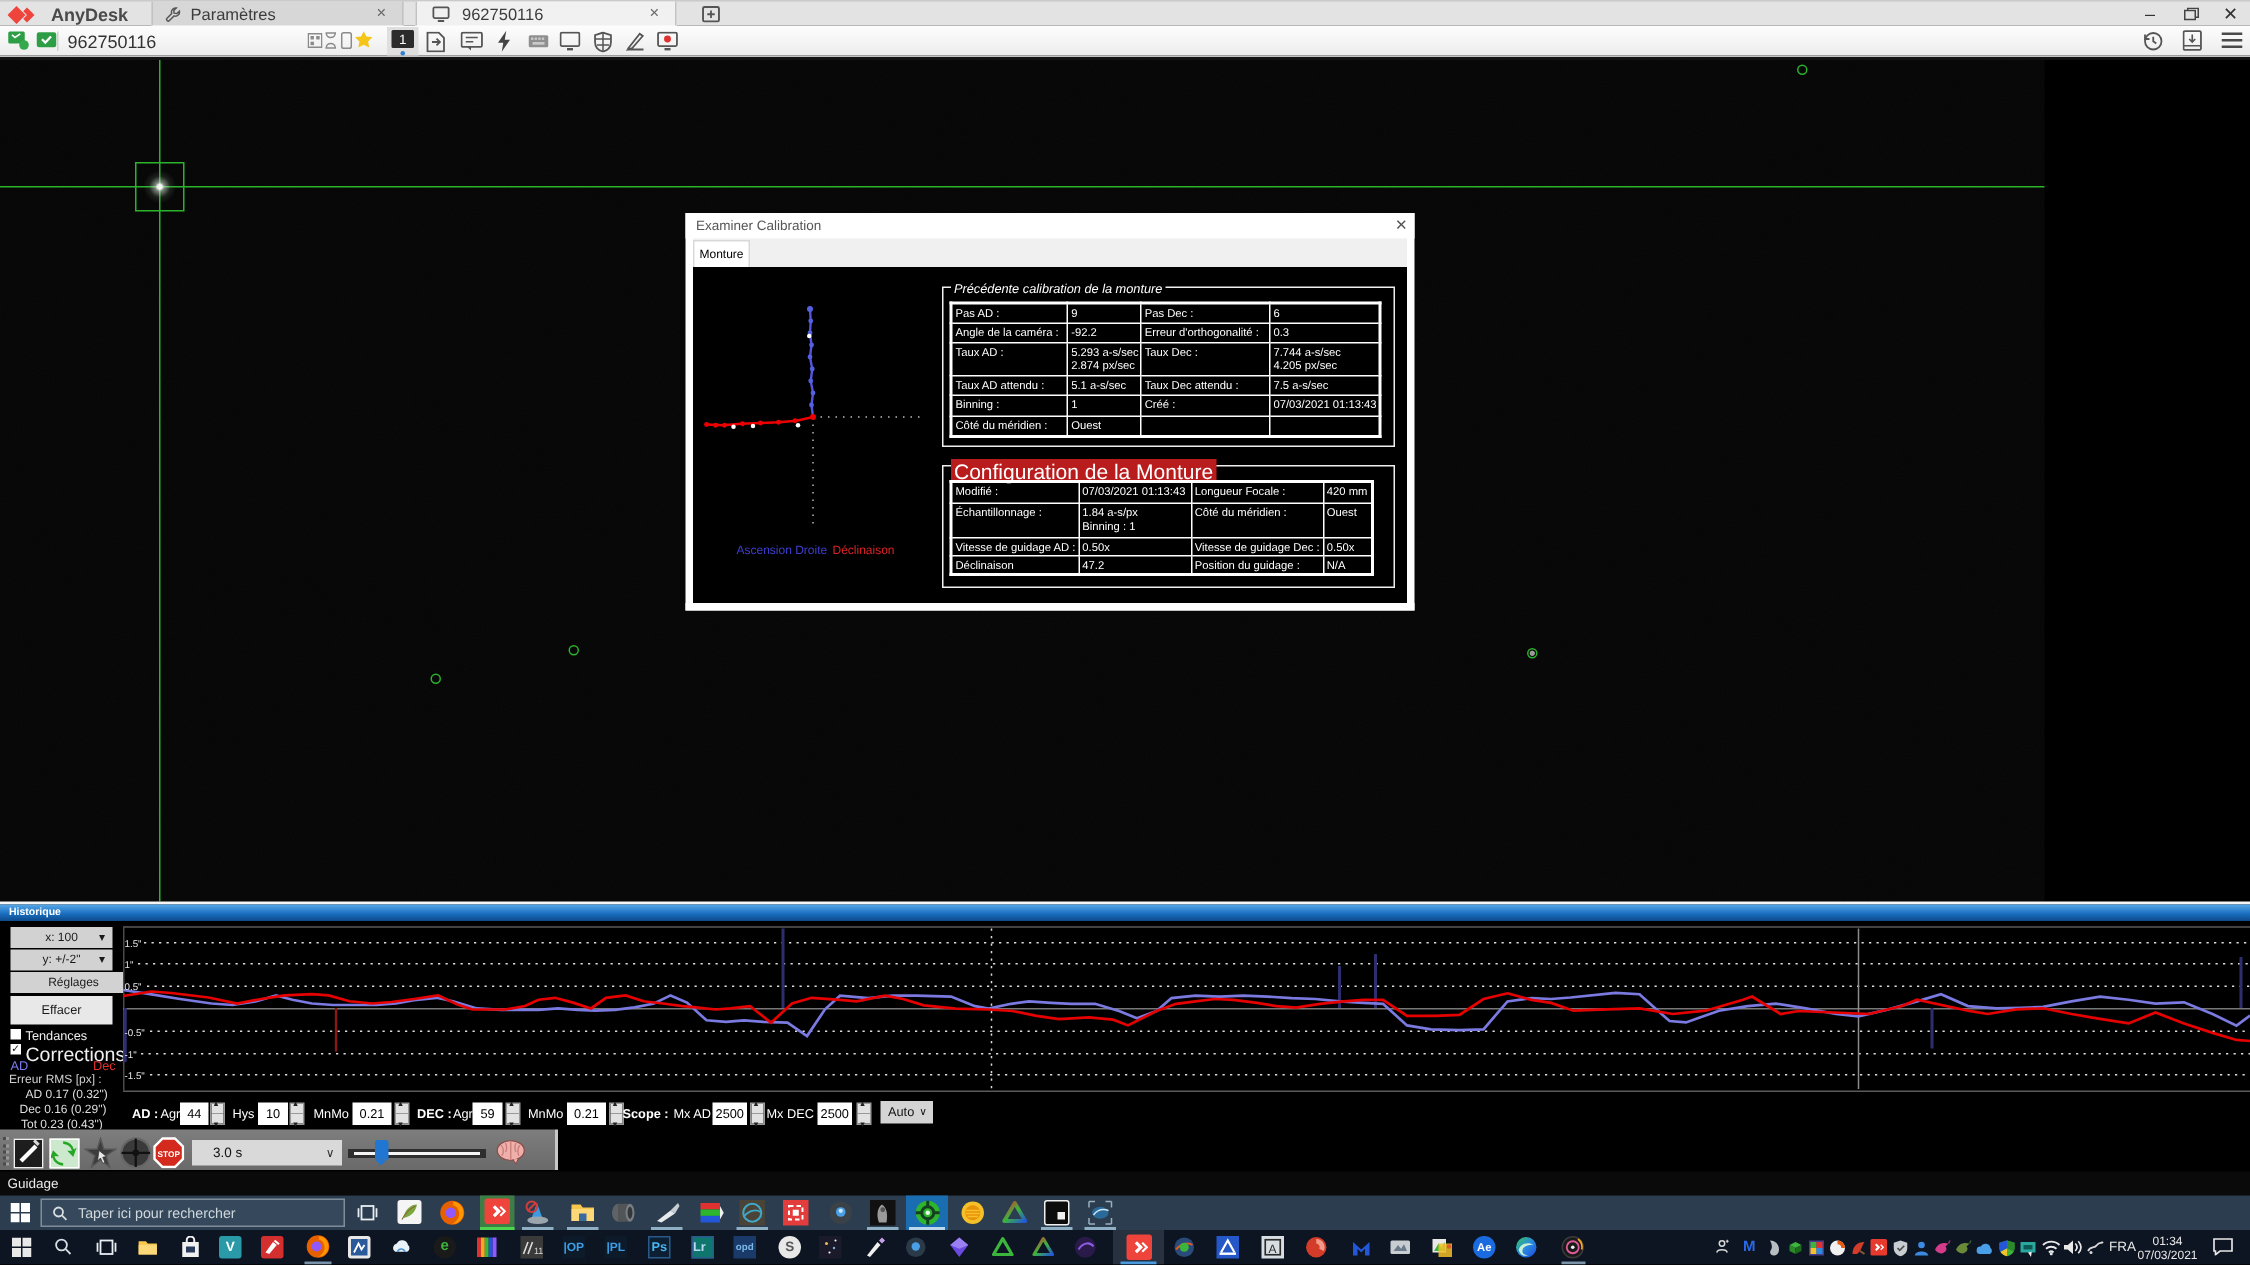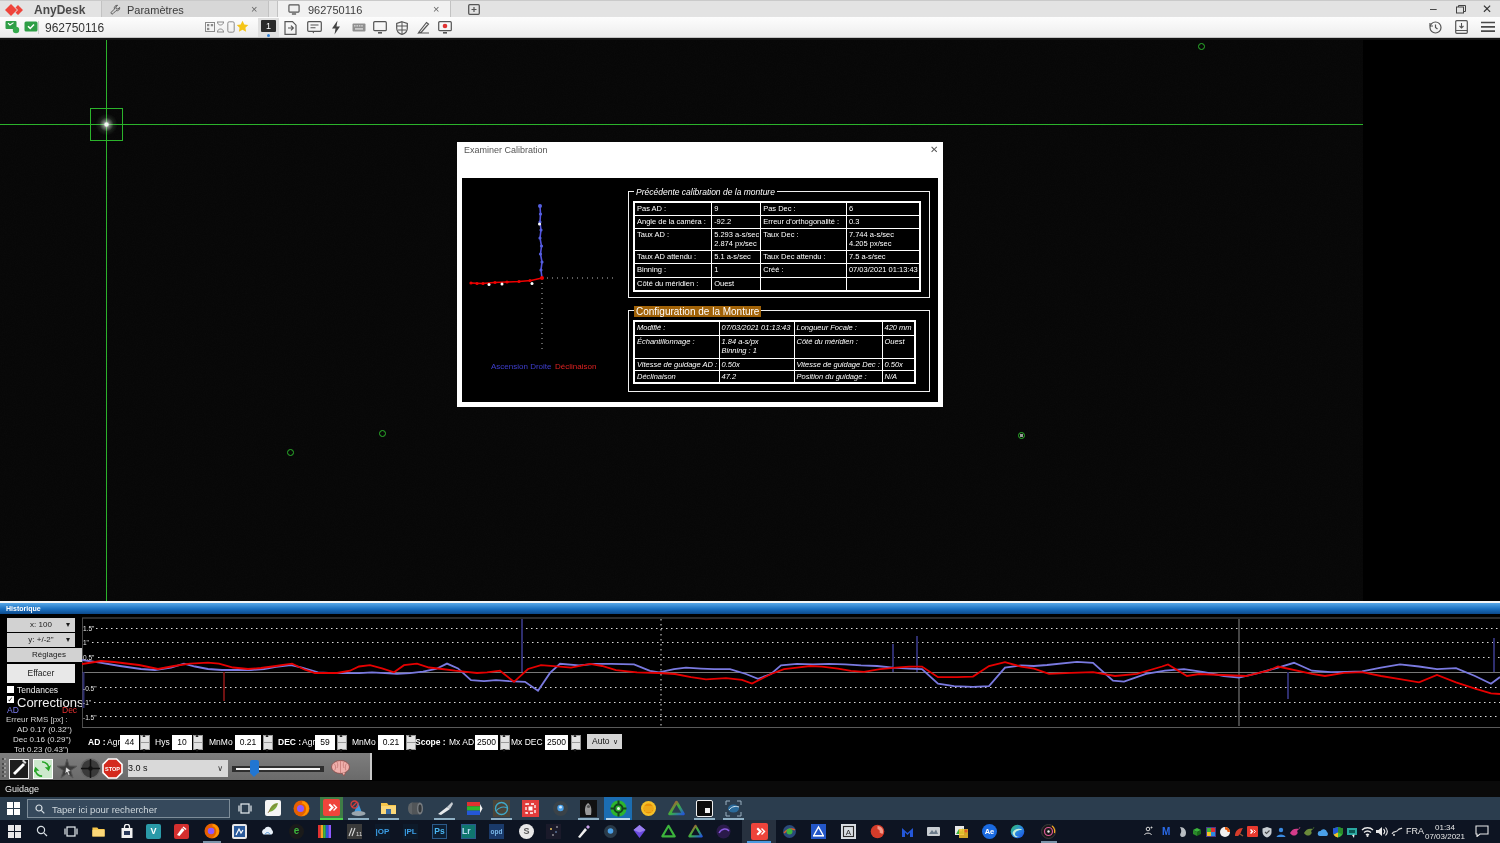--- a/index.html
+++ b/index.html
@@ -171,20 +171,23 @@
   <div class="abs" style="left:1018px;top:392px;width:7px;height:7px;border:1.2px solid #2bb32b;border-radius:50%;background:radial-gradient(circle,#9a9a9a 0 1.5px,transparent 2px);"></div>
 </div>
 
 <div class="abs" id="dialog" style="left:457px;top:142px;width:486px;height:265px;background:#fff;">
 
   <div class="abs" style="left:0;top:0;width:486px;height:17px;background:#fff;">
     <span class="abs" style="left:7px;top:3px;font-size:9px;color:#555;">Examiner Calibration</span>
     <span class="abs" style="left:473px;top:2px;font-size:10px;color:#555;">✕</span>
   </div>
 
+  <div class="abs" style="left:5px;top:17px;width:476px;height:19px;background:#f0f0f0;">
+    <div class="abs" style="left:0;top:1px;width:38px;height:18px;background:#fff;border:1px solid #d9d9d9;border-bottom:none;font-size:8px;color:#000;text-align:center;line-height:17px;">Monture</div>
+  </div>
 
   <div class="abs" style="left:5px;top:36px;width:476px;height:224px;background:#000;overflow:hidden;">
 
     <svg class="abs" style="left:0;top:0;" width="175" height="224" viewBox="0 0 175 224">
       <line x1="80" y1="100" x2="152" y2="100" stroke="#bbb" stroke-width="1" stroke-dasharray="1 4"></line>
       <line x1="80" y1="100" x2="80" y2="173" stroke="#bbb" stroke-width="1" stroke-dasharray="1 4"></line>
       <polyline points="9,105 20,105.5 32,104.5 45,104 57,103.5 69,102.5 80,100" fill="none" stroke="#e00" stroke-width="1.6"></polyline>
       <polyline points="80,100 79,92 80,84 78.5,76 79.5,68 78,60 79,52 78,44 78.5,36 78,28" fill="none" stroke="#5555e0" stroke-width="1.6"></polyline>
       <g fill="#e00">
         <circle cx="9" cy="105" r="1.6"></circle>
@@ -255,22 +258,22 @@
               <td>Côté du méridien :</td>
               <td>Ouest</td>
               <td></td>
               <td></td>
             </tr>
       </tbody>
         </table>
     </div>
 
     <div class="abs" style="left:166px;top:132px;width:302px;height:82px;border:1px solid #f0f0f0;">
-      <span class="abs" style="left:5px;top:-5px;background:#a16207;padding:0 2px;font-size:10px;color:#fff;">Configuration de la Monture</span>
-      <table id="t2" class="caltab" style="position:absolute;left:4px;top:9px;width:261px;font-style:italic;">
+      <span class="abs" style="left:5px;top:-5px;background:#b91c1c;padding:0 2px;font-size:14px;color:#fff;">Configuration de la Monture</span>
+      <table id="t2" class="caltab" style="position:absolute;left:4px;top:9px;width:261px;">
         <tbody>
             <tr style="height:14px;">
               <td style="width:85px;">Modifié :</td>
               <td style="width:75px;">07/03/2021 01:13:43</td>
               <td style="width:88px;">Longueur Focale :</td>
               <td style="width:33px;">420 mm</td>
             </tr>
         <tr style="height:23px;">
               <td>Échantillonnage :</td>
               <td>1.84 a-s/px<br>Binning : 1</td>
@@ -412,21 +415,21 @@
     <path d="M11.5 2 V21 M2 11.5 H21" stroke="#111" stroke-width="1.5"></path>
     <circle cx="11.5" cy="11.5" r="2.2" fill="#111"></circle>
   </svg>
 
   <svg class="abs" style="left:102px;top:5px;" width="21" height="21" viewBox="0 0 21 21">
     <path d="M6.4 1 H14.6 L20 6.4 V14.6 L14.6 20 H6.4 L1 14.6 V6.4 Z" fill="#d42a1e" stroke="#fff" stroke-width="1.6"></path>
     <text x="10.5" y="13" font-size="5.5" font-weight="bold" fill="#fff" text-anchor="middle" font-family="Liberation Sans">STOP</text>
   </svg>
 
   <div class="abs" style="left:128px;top:7px;width:100px;height:17px;background:#d9d9d9;font-size:9px;color:#111;line-height:17px;">
-    <span style="margin-left:0;">3.0 s</span><span style="position:absolute;right:5px;font-size:8px;color:#333;">∨</span>
+    <span style="margin-left:14px;">3.0 s</span><span style="position:absolute;right:5px;font-size:8px;color:#333;">∨</span>
   </div>
 
   <div class="abs" style="left:232px;top:13px;width:92px;height:6px;background:#2e2e2e;"></div>
   <div class="abs" style="left:236px;top:15px;width:84px;height:2px;background:#f5f5f5;"></div>
   <div class="abs" style="left:250px;top:7px;width:9px;height:13px;background:#2176d2;border-radius:2px 2px 0 0;"></div>
   <div class="abs" style="left:250px;top:20px;width:0;height:0;border-left:4.5px solid transparent;border-right:4.5px solid transparent;border-top:4px solid #2176d2;"></div>
 
   <svg class="abs" style="left:330px;top:6px;" width="21" height="19" viewBox="0 0 21 19">
     <ellipse cx="10.5" cy="8" rx="9" ry="6.5" fill="#efb0ac" stroke="#8a4a46" stroke-width="0.8"></ellipse>
     <path d="M10.5 2 V14 M4 4.5 C6 6 6 10 4.5 11.5 M16.5 4.5 C15 6 15 10 16 11.5 M7 3 C8 5 8 7 7 9 M14 3 C13 5 13 7 14 9" stroke="#c97f7a" stroke-width="0.9" fill="none"></path>

